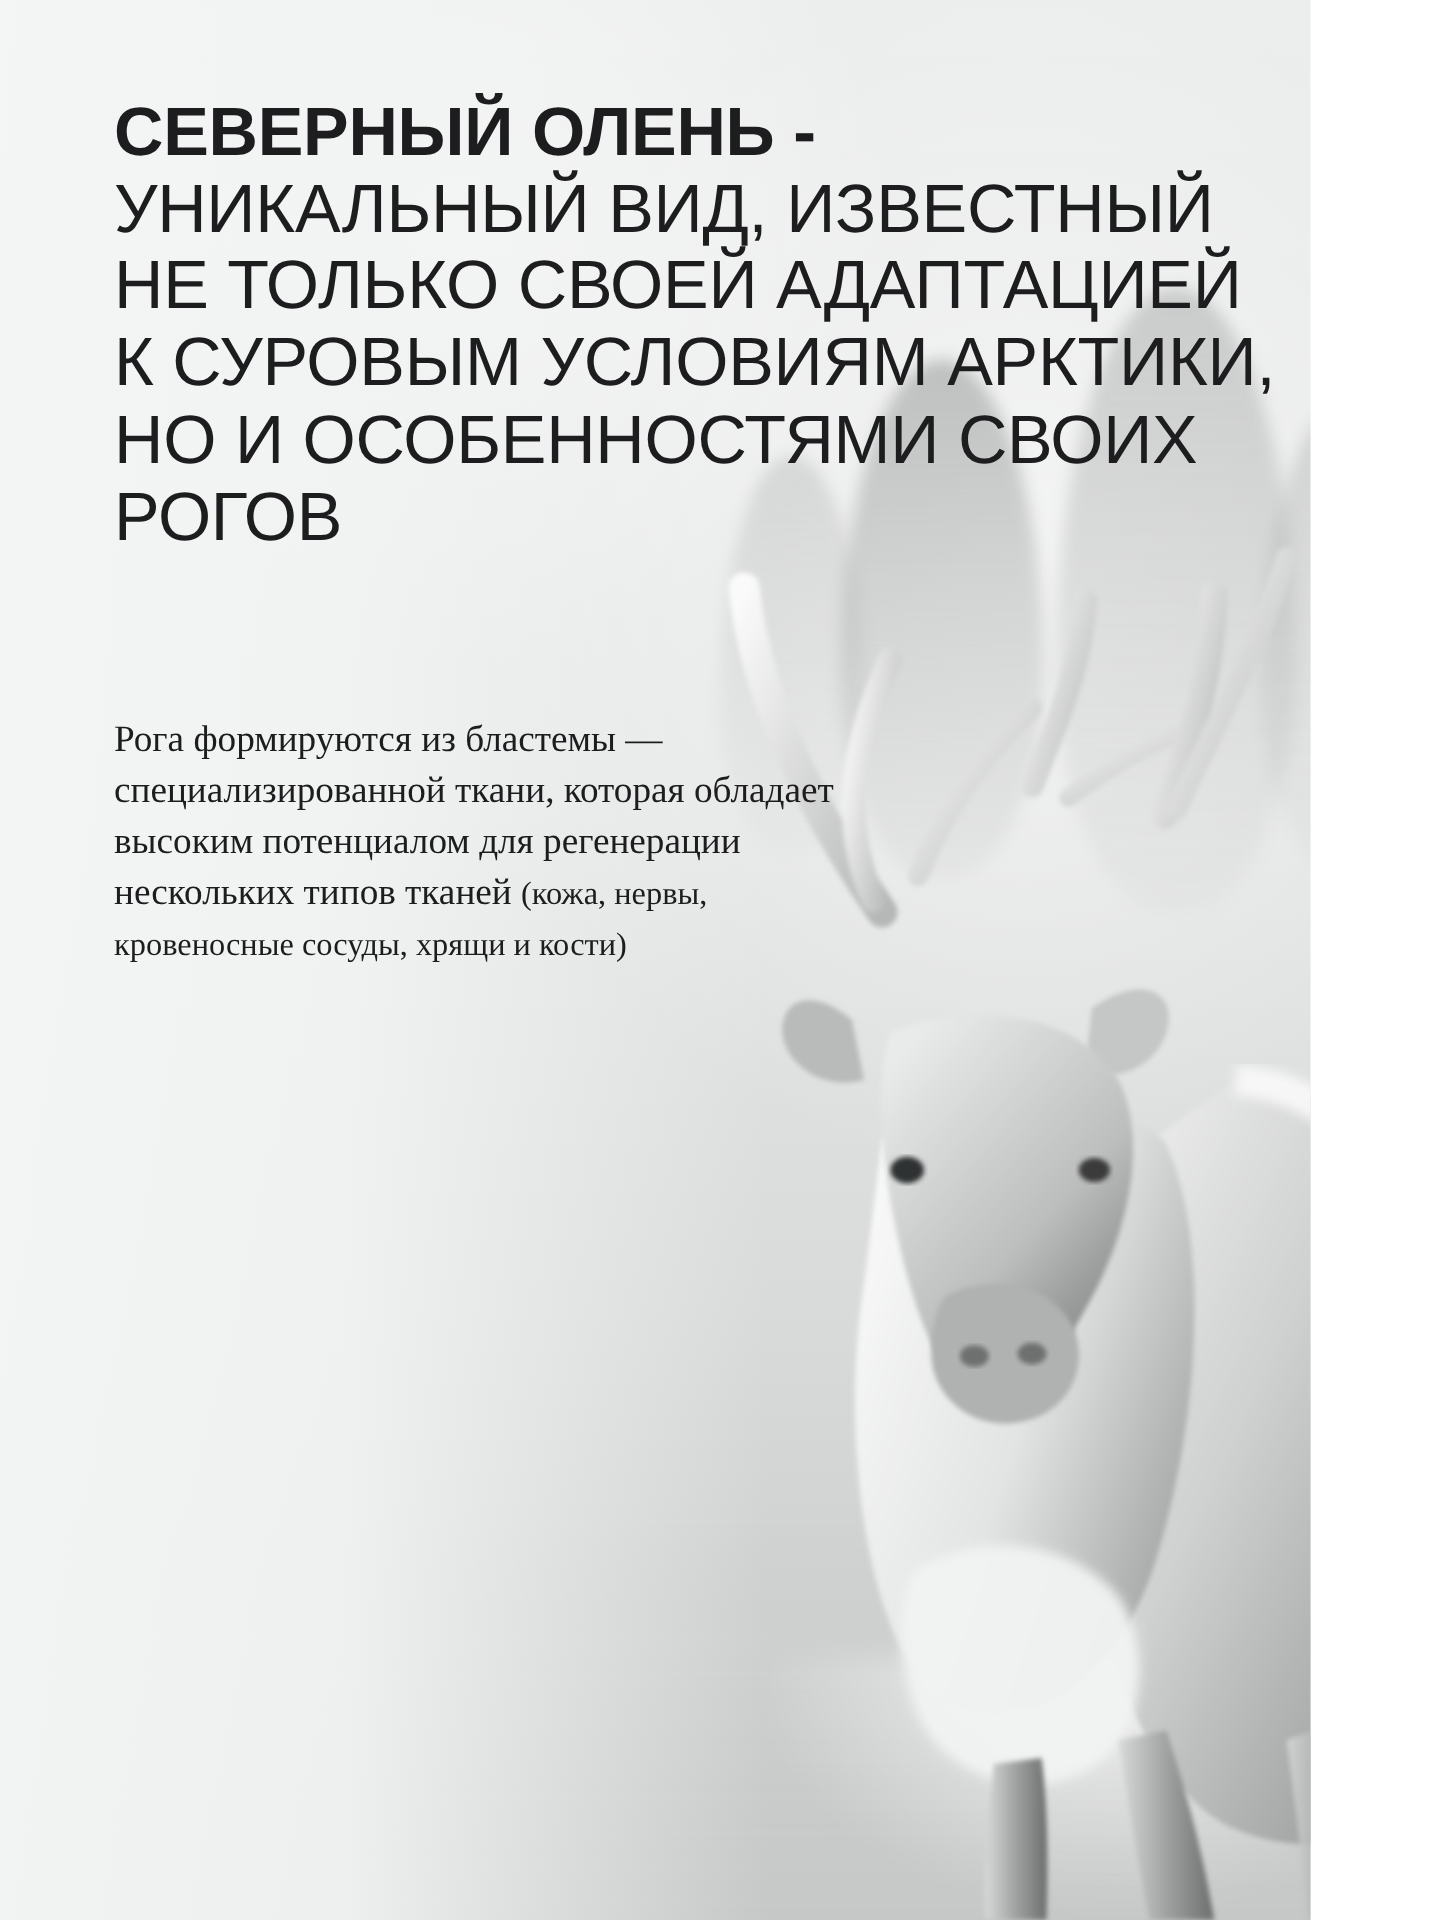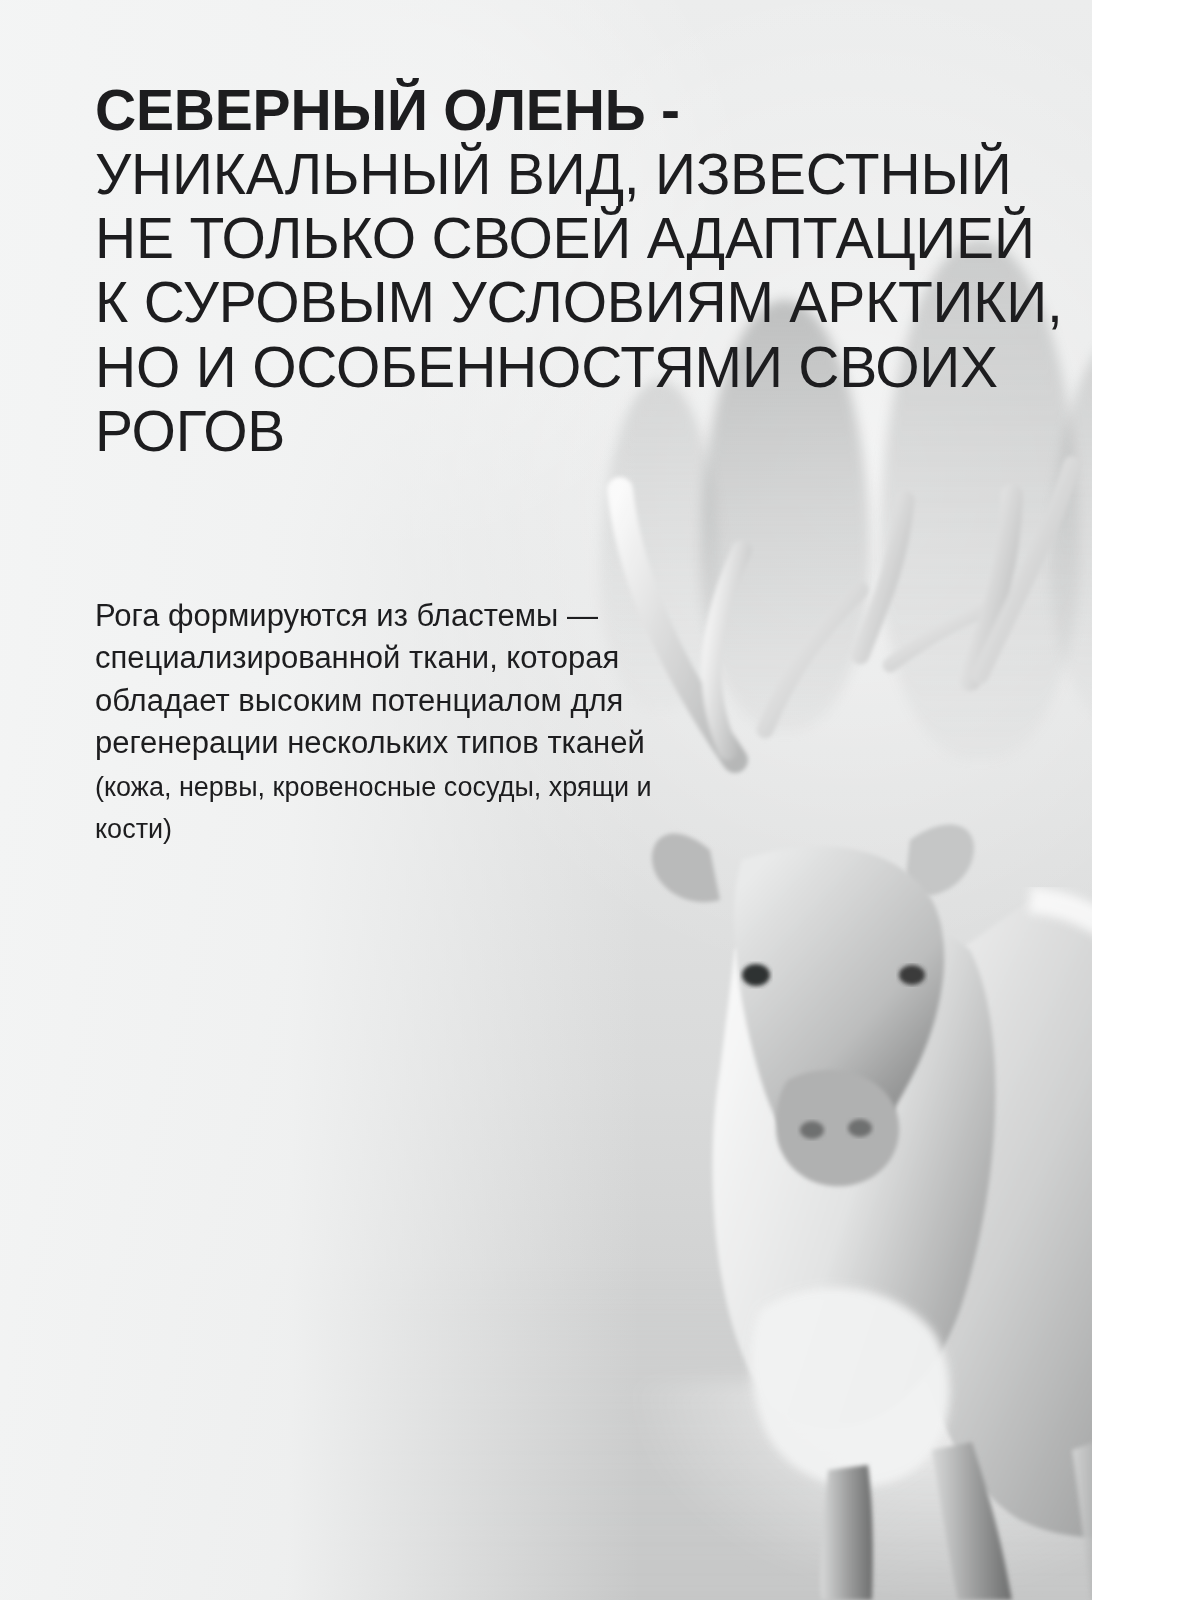--- a/index.html
+++ b/index.html
@@ -89,20 +89,21 @@
     color: #1d1d1f;
   }
   #para-1 { top: 595px; }
   #para-2 { top: 1120px; }
 
   .para {
     margin: 0;
     font-size: 31px;
     line-height: 1.37;
     font-weight: 400;
+    font-family: Liberation Serif, serif;
   }
   .para .small {
     font-size: 27px;
   }
 
   .shade-left {
     position: absolute;
     left: 0; top: 0;
     width: 640px; height: 1600px;
     background: linear-gradient(90deg, rgba(244,245,245,0.95) 0%, rgba(242,243,243,0.9) 45%, rgba(240,241,241,0.35) 80%, rgba(240,241,241,0) 100%);

